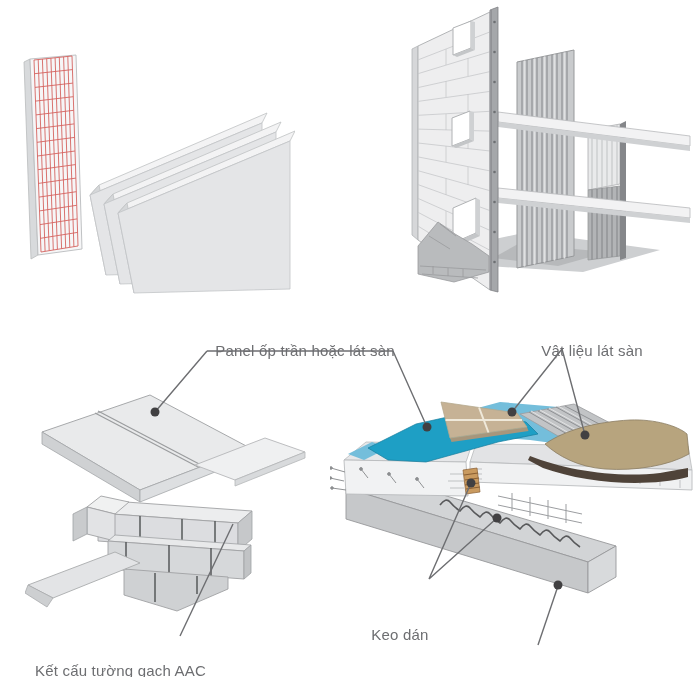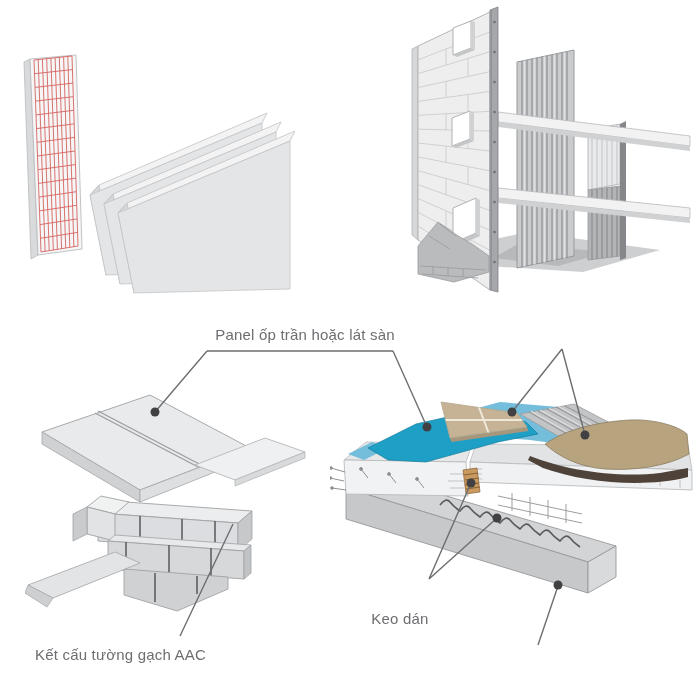--- a/index.html
+++ b/index.html
@@ -1,21 +1,21 @@
 <!DOCTYPE html>
 <html><head>
 <meta charset="utf-8">
 <style>
   html,body{margin:0;padding:0;background:#fff;}
   #stage{position:relative;width:696px;height:677px;background:#ffffff;overflow:hidden;
          font-family:"Liberation Sans",sans-serif;}
   .fig{position:absolute;}
   #overlay{position:absolute;left:0;top:0;z-index:5;pointer-events:none;}
   .label{position:absolute;z-index:6;font-size:15px;line-height:1.2;color:#6d6e71;
-         text-align:center;letter-spacing:.2px;}
+         text-align:center;letter-spacing:.2px;margin-top:16px;}
 </style>
 </head>
 <body>
 
 <div id="stage">
 
   <svg class="fig" style="left:18px;top:3px" width="277" height="292" viewBox="0 0 277 292">
     <defs>
       <g id="slabShape">
         <polygon points="72,192 81,182 249,110 244,120" fill="#f3f3f4" stroke="#bfc1c3" stroke-width="0.8"></polygon>
@@ -338,16 +338,17 @@
       <circle cx="427" cy="427" r="4.5"></circle>
       <circle cx="512" cy="412" r="4.5"></circle>
       <circle cx="585" cy="435" r="4.5"></circle>
       <circle cx="471" cy="483" r="4.5"></circle>
       <circle cx="497" cy="518" r="4.5"></circle>
       <circle cx="558" cy="585" r="4.5"></circle>
     </g>
   </svg>
 
   <div class="label" style="left:190px;top:326px;width:230px">Panel ốp trần hoặc lát sàn</div>
+  <div class="label" style="left:517px;top:326px;width:150px">Vật liệu lát sàn</div>
   <div class="label" style="left:350px;top:610px;width:100px">Keo dán</div>
   <div class="label" style="left:18px;top:646px;width:205px">Kết cấu tường gạch AAC</div>
 
 </div>
 
 </body></html>

